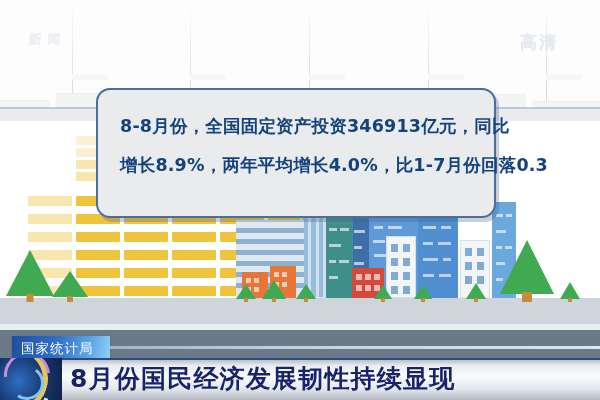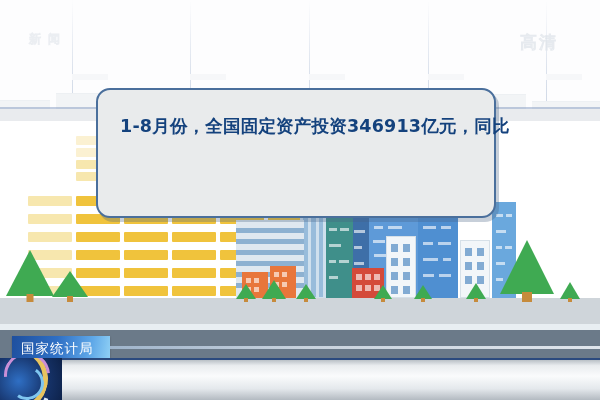--- a/index.html
+++ b/index.html
@@ -520,32 +520,34 @@
       <div class="trunk" style="width:10px; height:10px;"></div>
     </div>
     <div class="tree" style="left:560px; top:182px; width:20px; height:20px;">
       <div class="crown" style="border-left-width:10px; border-right-width:10px; border-bottom:17px solid #3faa52; bottom:3px;"></div>
       <div class="trunk" style="width:4px; height:4px;"></div>
     </div>
   </div>
 
   <div class="bubble">
     <div class="bubble-inner">
-      <div class="bubble-line">1-8月份，全国固定资产投资346913亿元，同比</div>
+      <div class="bubble-line">8-8月份，全国固定资产投资346913亿元，同比</div>
+      <div class="bubble-line">增长8.9%，两年平均增长4.0%，比1-7月份回落0.3</div>
     </div>
   </div>
 
   <div class="lower">
     <div class="source-badge">国家统计局</div>
     <div class="badge-rule"></div>
 
     <div class="headline-bar"></div>
 
     <div class="swirl">
       <div class="swirl-arc" style="left:-18px; top:-12px; width:66px; height:66px; border-width:5px; border-top-color:#e8c45f; border-right-color:#e8c45f; transform:rotate(18deg);"></div>
       <div class="swirl-arc" style="left:-8px;  top:2px;   width:58px; height:58px; border-width:4px; border-bottom-color:#d9e6f5; border-left-color:#d9e6f5; transform:rotate(-25deg);"></div>
       <div class="swirl-arc" style="left:4px;   top:-6px;  width:46px; height:46px; border-width:3px; border-top-color:#c98fd6; border-left-color:#c98fd6; transform:rotate(40deg);"></div>
       <div class="swirl-arc" style="left:10px;  top:8px;   width:34px; height:34px; border-width:3px; border-right-color:#7fc6f0; border-bottom-color:#7fc6f0; transform:rotate(-10deg);"></div>
     </div>
 
+    <div class="headline-text">8月份国民经济发展韧性持续显现</div>
   </div>
 
 </div>
 
 </body></html>

